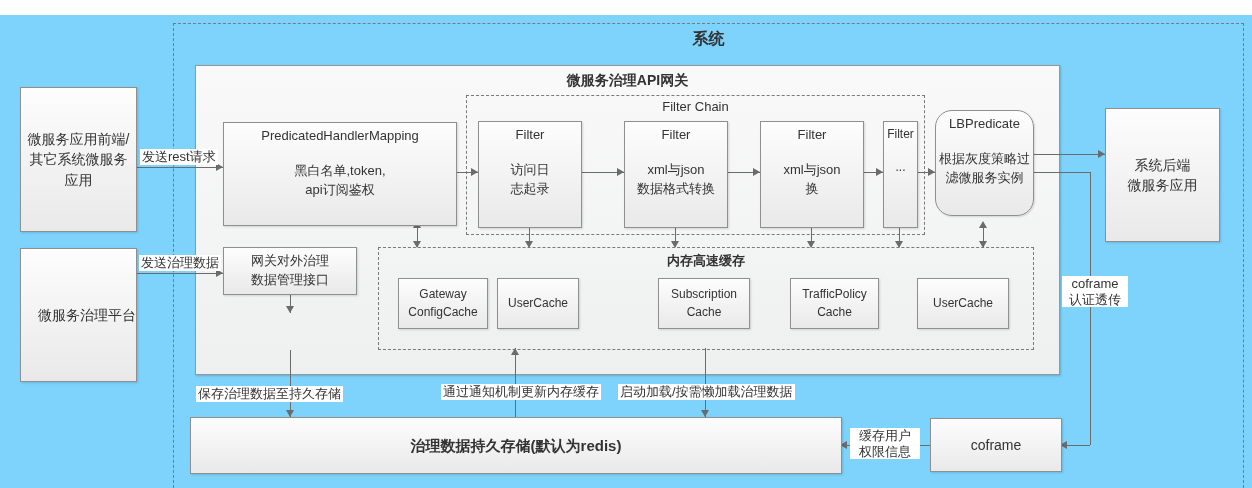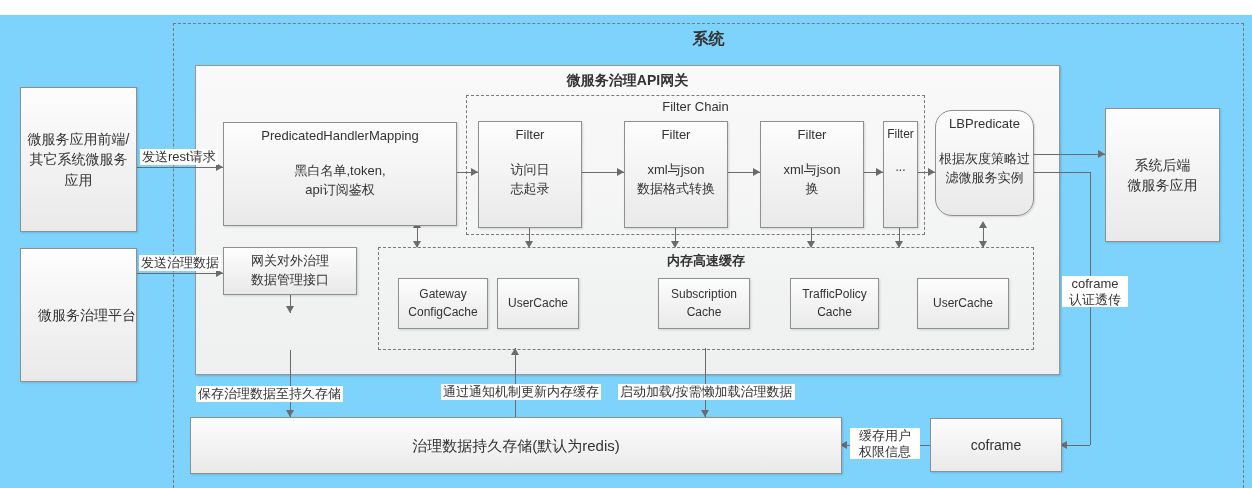--- a/index.html
+++ b/index.html
@@ -21,21 +21,21 @@
   .hl{position:absolute;height:1px;background:#6b6b6b;}
   .vl{position:absolute;width:1px;background:#6b6b6b;}
   .ah{position:absolute;width:0;height:0;}
   .ah-r{border-top:4px solid transparent;border-bottom:4px solid transparent;border-left:7px solid #6b6b6b;}
   .ah-l{border-top:4px solid transparent;border-bottom:4px solid transparent;border-right:7px solid #6b6b6b;}
   .ah-u{border-left:4px solid transparent;border-right:4px solid transparent;border-bottom:7px solid #6b6b6b;}
   .ah-d{border-left:4px solid transparent;border-right:4px solid transparent;border-top:7px solid #6b6b6b;}
   
   .lbl{position:absolute;background:#ffffff;text-align:center;white-space:pre-line;
        font-size:13px;line-height:1.2;padding:0 2px;z-index:5;}
-  .fs12{font-size:12px;} .fs13{font-size:13px;} .fs14{font-size:14px;} .fs15{font-size:15px;} .fs16{font-size:16px;}
+  .fs12{font-size:12px;} .fs13{font-size:13px;} .fs14{font-size:14px;} .fs15{font-size:15px;font-weight:bold;} .fs16{font-size:16px;}
   .bold{font-weight:bold;}
 </style>
 </head>
 <body>
 
 <div class="stage">
 
   <div class="outer" style="left:173px;top:8px;width:1069px;height:468px;">
     <div class="ptitle fs16 bold" style="top:5px;">系统</div>
   </div>

